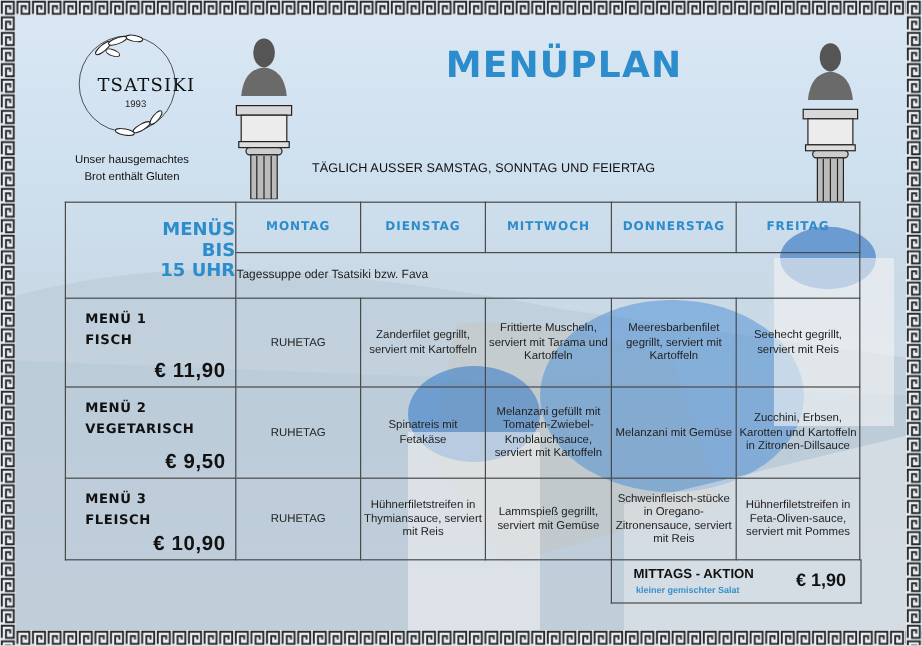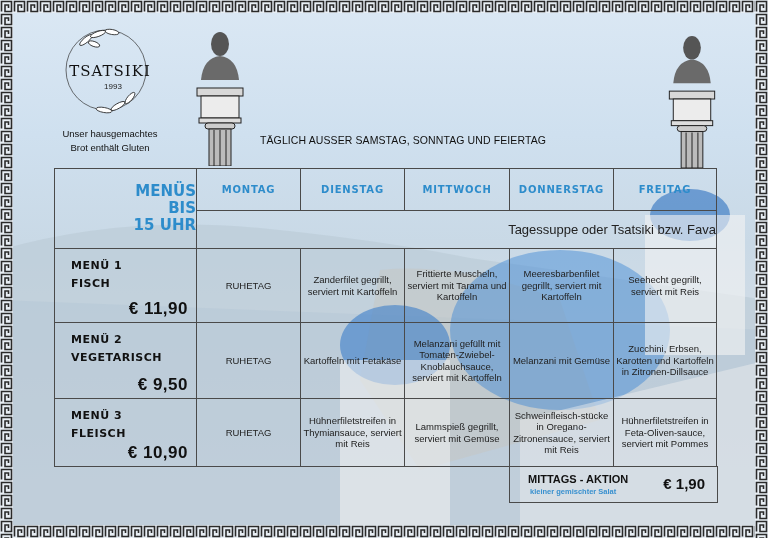--- a/index.html
+++ b/index.html
@@ -2,33 +2,33 @@
 <html><head>
 <meta charset="utf-8">
 <style>
   *{box-sizing:border-box;margin:0;padding:0}
   body{width:768px;height:538px;position:relative;overflow:hidden;font-family:"Liberation Sans",sans-serif;
     background:linear-gradient(180deg,#dbe8f4 0%,#cfe0ef 25%,#c9d9e6 45%,#d6dee6 70%,#e1e5ea 100%);}
   .bgscene{position:absolute;left:0;top:0;width:768px;height:538px;pointer-events:none}
   .mband{position:absolute;}
   .mband svg{display:block}
   .logo{position:absolute;left:58px;top:22px;width:96px;height:96px}
-  .logo-name{position:absolute;left:4px;top:40px;width:96px;text-align:center;font-family:"DejaVu Serif",serif;font-size:15px;letter-spacing:1px;color:#111}
+  .logo-name{position:absolute;left:16px;top:40px;width:96px;text-align:center;font-family:"DejaVu Serif",serif;font-size:15px;letter-spacing:1px;color:#111}
   .logo-year{position:absolute;left:0;top:60px;width:96px;text-align:center;font-family:Liberation Sans, sans-serif;font-size:8px;color:#222;padding-left:14px}
   .bread-note{position:absolute;left:52px;top:127px;width:116px;text-align:center;font-size:9.5px;line-height:14px;color:#111}
   .title{position:absolute;left:280px;top:33px;width:380px;text-align:center;color:#2d8ccb;font-family:"DejaVu Sans",sans-serif;font-weight:bold;line-height:44px}
   .title .l1{font-size:30px;letter-spacing:1px}
   .title .l2{font-size:30px;letter-spacing:1px}
   .subtitle{position:absolute;left:260px;top:134px;width:430px;font-size:10.5px;color:#111;letter-spacing:.1px}
   .bust{position:absolute}
   table.menu{position:absolute;left:54px;top:168px;border-collapse:collapse;}
   table.menu td,table.menu th{border:1.5px solid #4a4a4a;}
   .corner{width:142px;height:80px;text-align:right;color:#2d8ccb;font-family:"DejaVu Sans",sans-serif;font-weight:bold;font-size:15px;line-height:17px}
   .dayh{height:42px;text-align:center;color:#2d8ccb;font-family:"DejaVu Sans",sans-serif;font-weight:bold;font-size:10px;letter-spacing:.8px}
-  .soup{height:38px;text-align:right;font-size:13px;color:#222}
+  .soup{height:38px;text-align:left;font-size:10px;color:#222}
   .mlabel{position:relative;vertical-align:top;padding:8px 6px 0 16px;font-family:"DejaVu Sans",sans-serif;font-weight:bold;font-size:11px;line-height:18px;color:#111;letter-spacing:.5px}
   .mprice{position:absolute;right:8px;bottom:4px;font-family:"Liberation Sans",sans-serif;font-weight:bold;font-size:17px}
   .cell{text-align:center;font-size:9.5px;line-height:11.5px;color:#222;padding:2px 2px}
   .aktion{position:absolute;left:509px;top:466px;width:209px;height:37px;border:1.5px solid #4a4a4a;border-top:none}
   .aktion-title{position:absolute;left:18px;top:7px;font-weight:bold;font-size:11px;color:#111}
   .aktion-sub{position:absolute;left:20px;top:21px;font-weight:bold;font-size:7.5px;color:#3890cf}
   .aktion-price{position:absolute;right:12px;top:9px;font-weight:bold;font-size:15px;color:#111}
 </style>
 </head>
 <body>
@@ -113,20 +113,21 @@
   <rect x="6" y="68" width="38" height="22" fill="#ececec" stroke="#222"></rect>
   <rect x="4" y="90" width="42" height="5" fill="#ddd" stroke="#222"></rect>
   <rect x="10" y="95" width="30" height="6" rx="3" fill="#ccc" stroke="#222"></rect>
   <rect x="14" y="101" width="22" height="37" fill="#bbb" stroke="#222"></rect>
   <line x1="19" y1="102" x2="19" y2="138" stroke="#222"></line>
     <line x1="25" y1="102" x2="25" y2="138" stroke="#222"></line>
     <line x1="31" y1="102" x2="31" y2="138" stroke="#222"></line>
 </svg>
 
 <div class="title">
+  <div class="l1">MENÜPLAN</div>
 </div>
 <div class="subtitle">TÄGLICH AUSSER SAMSTAG, SONNTAG UND FEIERTAG</div>
 
 <table class="menu">
   <colgroup>
       <col style="width:142px">
       <col style="width:104px">
       <col style="width:104px">
       <col style="width:105px">
       <col style="width:104px">
@@ -160,21 +161,21 @@
     <td class="cell">Meeresbarbenfilet gegrillt, serviert mit Kartoffeln</td>
     <td class="cell">Seehecht gegrillt, serviert mit Reis</td>
   </tr>
   <tr style="height:76px">
     <td class="mlabel">
       <div>MENÜ 2</div>
       <div>VEGETARISCH</div>
       <div class="mprice">€ 9,50</div>
     </td>
     <td class="cell">RUHETAG</td>
-    <td class="cell">Kartoffeln mit Fetakäse</td>
+    <td class="cell">Spinatreis mit Fetakäse</td>
     <td class="cell">Melanzani gefüllt mit Tomaten-Zwiebel-Knoblauchsauce, serviert mit Kartoffeln</td>
     <td class="cell">Melanzani mit Gemüse</td>
     <td class="cell">Zucchini, Erbsen, Karotten und Kartoffeln in Zitronen-Dillsauce</td>
   </tr>
   <tr style="height:68px">
     <td class="mlabel">
       <div>MENÜ 3</div>
       <div>FLEISCH</div>
       <div class="mprice">€ 10,90</div>
     </td>

